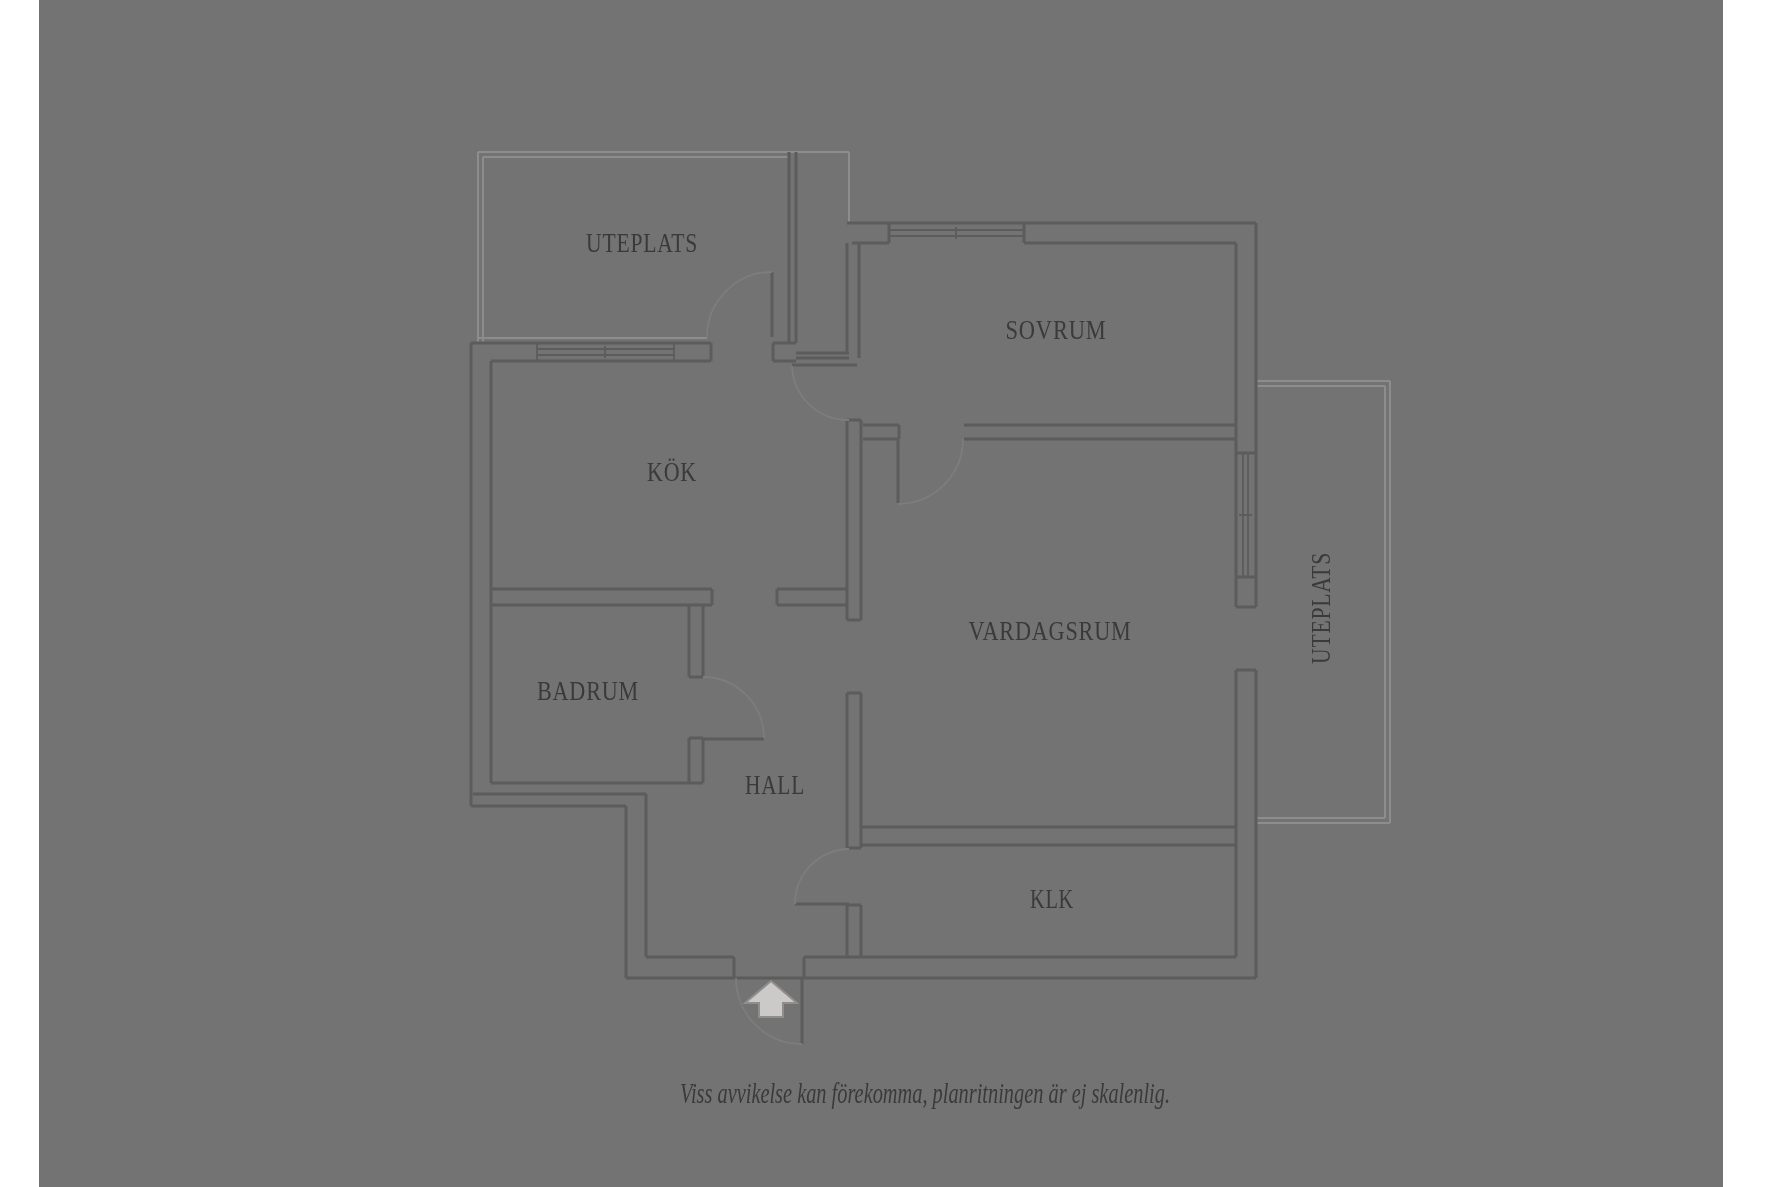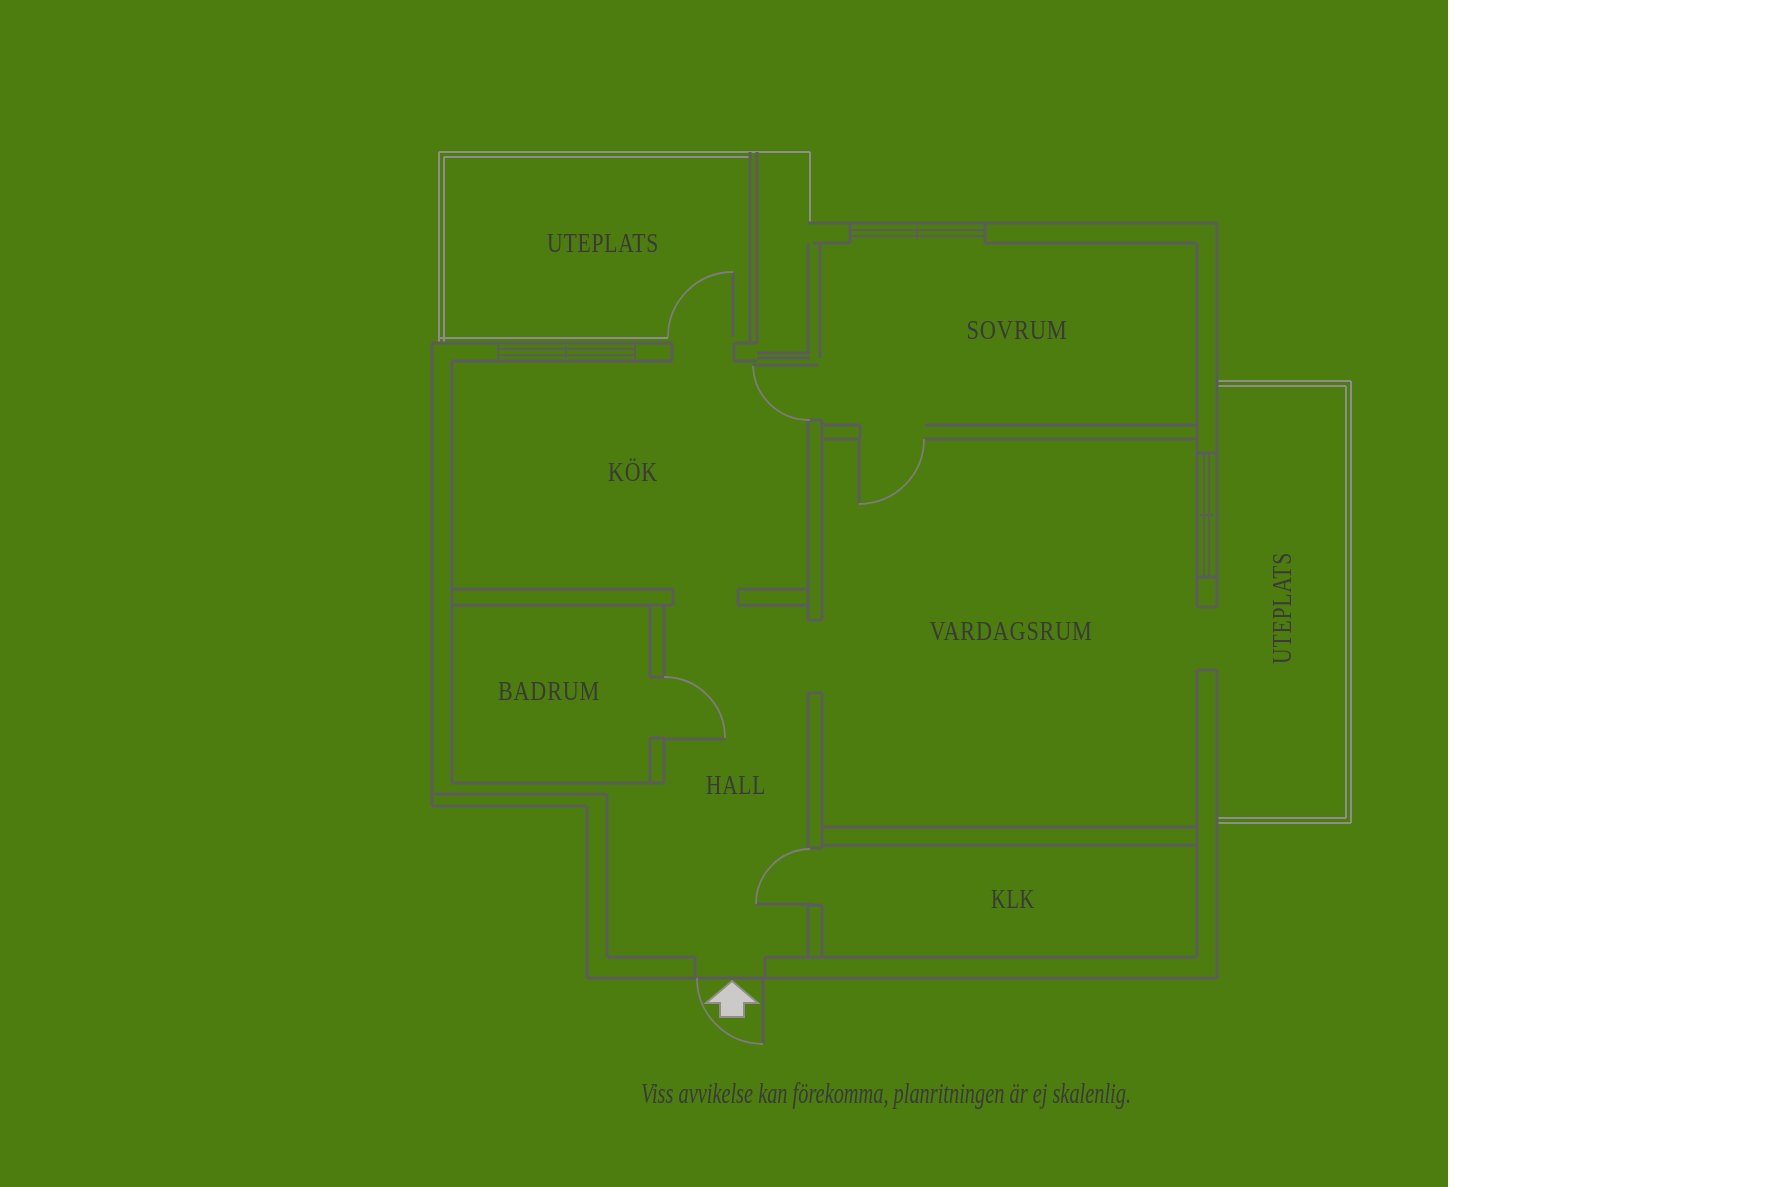--- a/index.html
+++ b/index.html
@@ -2,24 +2,25 @@
 <html><head>
 <meta charset="utf-8">
 <style>
   html, body {
     margin: 0;
     padding: 0;
     background: #ffffff;
   }
   .page {
     position: relative;
-    width: 1448px;
+    width: 1684px;
     height: 1187px;
-    background: #4d7c0f;
+    background: #737373;
     overflow: hidden;
+    margin-left: 39px;
   }
   svg.plan-svg {
     display: block;
     width: 1780px;
     height: 1187px;
   }
   .wall {
     fill: none;
     stroke: #5c5c5c;
     stroke-width: 3;

